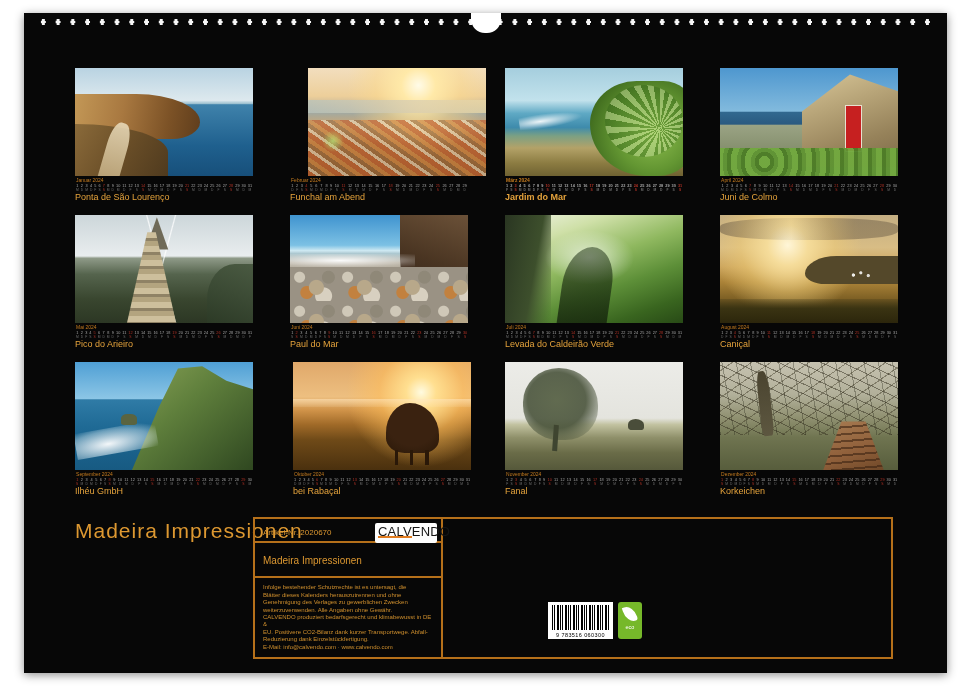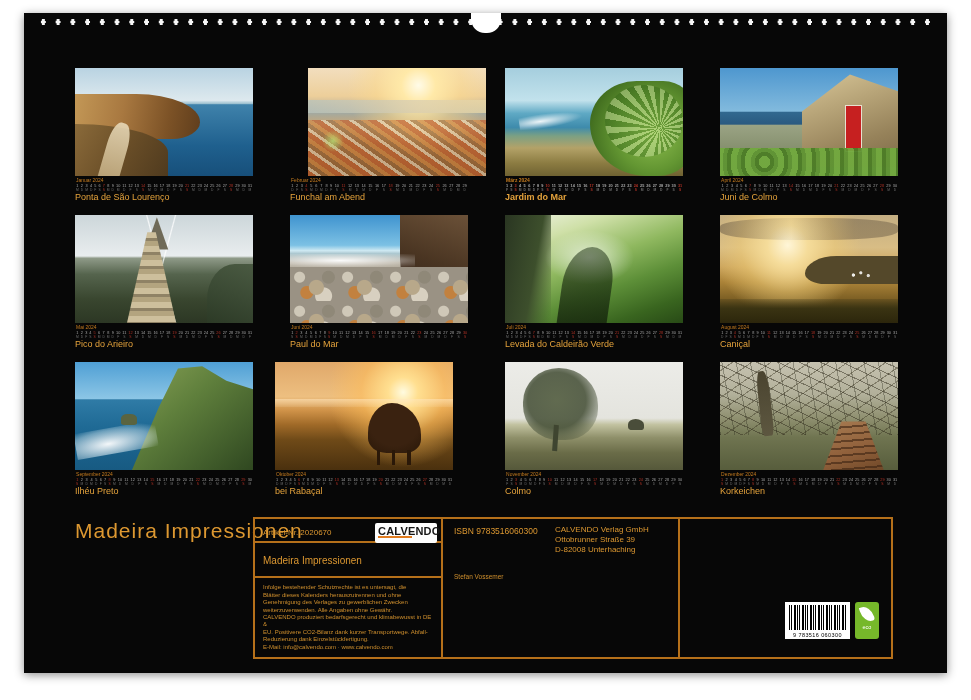--- a/index.html
+++ b/index.html
@@ -76,21 +76,21 @@
   .m12 .fa{left:0;top:0;width:100%;height:68%;background:repeating-linear-gradient(25deg,rgba(50,45,30,.5) 0 1px,transparent 1px 9px),repeating-linear-gradient(-35deg,rgba(60,55,35,.45) 0 1px,transparent 1px 11px),repeating-linear-gradient(80deg,rgba(40,40,25,.35) 0 1px,transparent 1px 14px);}
   .m12 .fb{left:22%;top:8%;width:7%;height:60%;background:linear-gradient(#4a4430,#5d5740);border-radius:30% 40% 20% 20%;transform:rotate(-6deg);}
   .m12 .fc{right:8%;bottom:0;width:34%;height:45%;background:repeating-linear-gradient(175deg,rgba(60,35,18,.6) 0 2px,transparent 2px 7px),linear-gradient(160deg,#a87c52,#8f5f3a 60%,#6f4828);clip-path:polygon(30% 0,70% 0,100% 100%,0 100%);}
   
   .big-title{position:absolute;left:51px;top:506px;font-size:21px;letter-spacing:1px;color:var(--accent);}
   .itable{position:absolute;left:229px;top:504px;width:640px;height:142px;border:2px solid var(--border);display:flex;color:var(--accent);}
   .col-a{width:188px;border-right:2px solid var(--border);display:flex;flex-direction:column;}
   .row-artikel{height:28px;border-bottom:2px solid var(--border);position:relative;}
   .artikel{position:absolute;left:8px;top:9px;font-size:8px;}
   .cv-logo{position:absolute;right:4px;top:4px;width:62px;height:20px;background:#fdfdfd;border-radius:2px;display:flex;align-items:center;padding:2px 3px;}
-  .cv-word{font-size:11px;font-weight:bold;color:#151515;letter-spacing:.2px;line-height:7px;}
+  .cv-word{font-size:13px;font-weight:normal;color:#151515;letter-spacing:.2px;line-height:7px;}
   .cv-tag{display:block;width:34px;height:2px;background:#e07b1f;margin-top:1.5px;}
   .cv-icon{width:11px;height:14px;margin-left:auto;background:linear-gradient(105deg,#38a8b8 60%,#1f7a9a 60%);clip-path:polygon(0 0,100% 0,100% 100%,30% 100%,0 75%);}
   .row-title{height:40px;border-bottom:2px solid var(--border);font-size:10px;padding:12px 8px 0 8px;}
   .row-legal{flex:1;font-size:6px;line-height:7.4px;color:var(--dim);padding:6px 8px;white-space:pre-line;}
   .col-b{width:237px;border-right:2px solid var(--border);position:relative;}
   .isbn{position:absolute;left:11px;top:7px;font-size:8.5px;}
   .publisher{position:absolute;left:112px;top:6px;font-size:8px;line-height:10px;}
   .author{position:absolute;left:11px;top:54px;font-size:6.5px;color:var(--dim);}
   .col-c{flex:1;position:relative;}
   .barcode{position:absolute;left:105px;top:83px;width:65px;height:37px;background:#fff;}
@@ -1313,23 +1313,23 @@
               <div class="mc-d sun">
                 <div class="n">29</div>
                 <div class="w">S</div>
               </div>
               <div class="mc-d">
                 <div class="n">30</div>
                 <div class="w">M</div>
               </div>
             </div>
           </div>
-          <div class="caption">Ilhéu Preto</div>
+          <div class="caption">Ilhéu GmbH</div>
         </div>
-        <div class="cell m10" style="left: 200px; top: 294px;">
+        <div class="cell m10" style="left: 218px; top: 294px;">
           <div class="photo">
             <div class="fa"></div>
             <div class="fb"></div>
             <div class="fc"></div>
           </div>
           <div class="minical">
             <div class="mc-label">Oktober 2024</div>
             <div class="mc-days">
               <div class="mc-d">
                 <div class="n">1</div>
@@ -1583,21 +1583,21 @@
               <div class="mc-d">
                 <div class="n">29</div>
                 <div class="w">F</div>
               </div>
               <div class="mc-d">
                 <div class="n">30</div>
                 <div class="w">S</div>
               </div>
             </div>
           </div>
-          <div class="caption">Colmo</div>
+          <div class="caption">Fanal</div>
         </div>
         <div class="cell m12" style="left: 645px; top: 294px;">
           <div class="photo">
             <div class="fa"></div>
             <div class="fb"></div>
             <div class="fc"></div>
           </div>
           <div class="minical">
             <div class="mc-label">Dezember 2024</div>
             <div class="mc-days">
@@ -1748,29 +1748,20 @@
         <div class="row-title">Madeira Impressionen</div>
         <div class="row-legal">Infolge bestehender Schutzrechte ist es untersagt, die
 Blätter dieses Kalenders herauszutrennen und ohne
 Genehmigung des Verlages zu gewerblichen Zwecken
 weiterzuverwenden. Alle Angaben ohne Gewähr.
 CALVENDO produziert bedarfsgerecht und klimabewusst in DE &amp;
 EU. Positivere CO2-Bilanz dank kurzer Transportwege. Abfall-
 Reduzierung dank Einzelstückfertigung.
 E-Mail: info@calvendo.com · www.calvendo.com</div>
       </div>
-      <div class="col-b">
-        <div class="isbn">ISBN 9783516060300</div>
-        <div class="publisher">
-          <div>CALVENDO Verlag GmbH</div>
-          <div>Ottobrunner Straße 39</div>
-          <div>D-82008 Unterhaching</div>
-        </div>
-        <div class="author">Stefan Vossemer</div>
-      </div>
       <div class="col-c">
         <div class="barcode">
           <div class="bars"></div>
           <div class="digits">9 783516 060300</div>
         </div>
         <div class="eco">
           <div class="leaf"></div>
           <div class="eco-label">eco</div>
         </div>
       </div>

